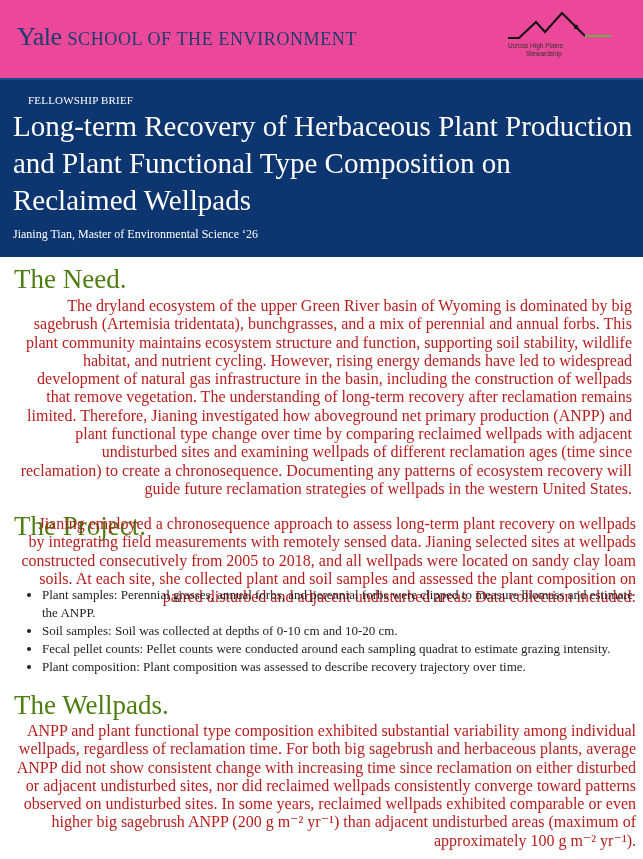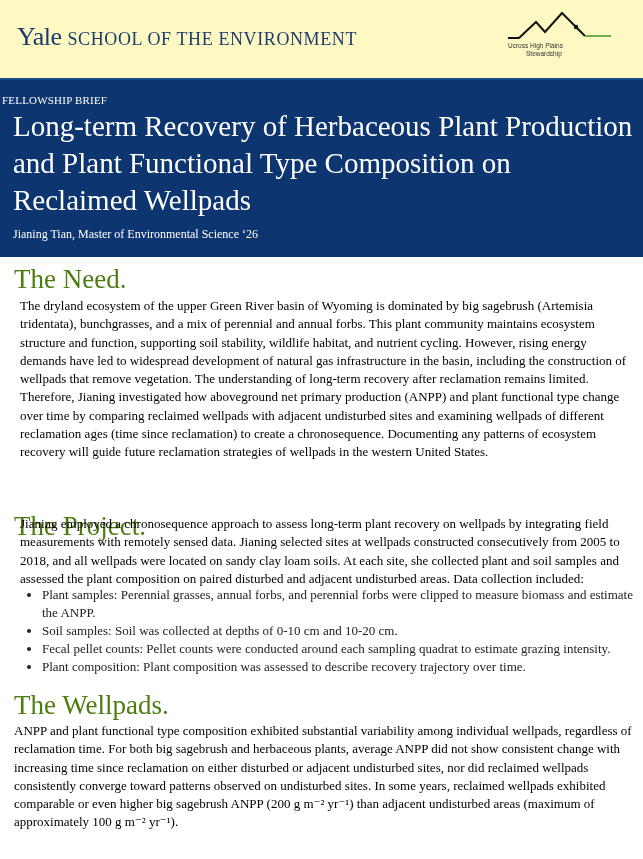--- a/index.html
+++ b/index.html
@@ -1,29 +1,29 @@
 <!DOCTYPE html>
 <html><head>
 <meta charset="utf-8">
 <style>
   html, body { margin: 0; padding: 0; background: #ffffff; }
   body { width: 643px; height: 859px; overflow: hidden; position: relative; font-family: "Liberation Serif", "DejaVu Serif", serif; color: #1e1e1e; }
-  .header { position: absolute; left: 0; top: 0; width: 643px; height: 78px; background: #fef9c3; }
+  .header { position: absolute; left: 0; top: 0; width: 643px; height: 78px; background: #ec4899; }
   .yale { position: absolute; left: 17px; top: 22px; color: #1d3c6e; white-space: nowrap; }
   .yale .word { font-size: 26px; letter-spacing: -0.5px; }
   .yale .school { font-size: 18px; letter-spacing: 0.6px; margin-left: 2px; }
   .logo { position: absolute; left: 505px; top: 10px; width: 125px; height: 55px; }
   .logo-text { position: absolute; left: 508px; top: 42px; font-family: "Liberation Sans", sans-serif; font-size: 6.5px; color: #333; line-height: 8px; }
   .logo-text .l2 { padding-left: 18px; }
   .banner { position: absolute; left: 0; top: 78px; width: 643px; height: 177px; background: #0d3570; color: #fff; border-top: 2px solid #1a4a8a; }
-  .kicker { position: absolute; left: 2px; top: 14px; font-size: 11px; letter-spacing: 0.2px; }
+  .kicker { position: absolute; left: 28px; top: 14px; font-size: 11px; letter-spacing: 0.2px; }
   .title { position: absolute; left: 13px; top: 28px; width: 620px; font-size: 29px; line-height: 37px; }
   .byline { position: absolute; left: 13px; top: 147px; font-size: 12px; }
   .section-h { position: absolute; left: 14px; font-size: 27px; color: #4d7c0f; }
-  .para { position: absolute; font-size: 13px; line-height: 18.3px; color: #000000; }
+  .para { position: absolute; font-size: 16px; line-height: 18.3px; color: #b91c1c; text-align: right; }
   ul.bullets { position: absolute; left: 20px; top: 586px; width: 610px; margin: 0; padding: 0 0 0 22px; font-size: 13px; line-height: 18px; color: #222; }
   ul.bullets li { margin: 0; }
 </style>
 </head>
 <body>
 
 <div class="header">
   <div class="yale">
     <span class="word">Yale</span>
     <span class="school">SCHOOL OF THE ENVIRONMENT</span>

